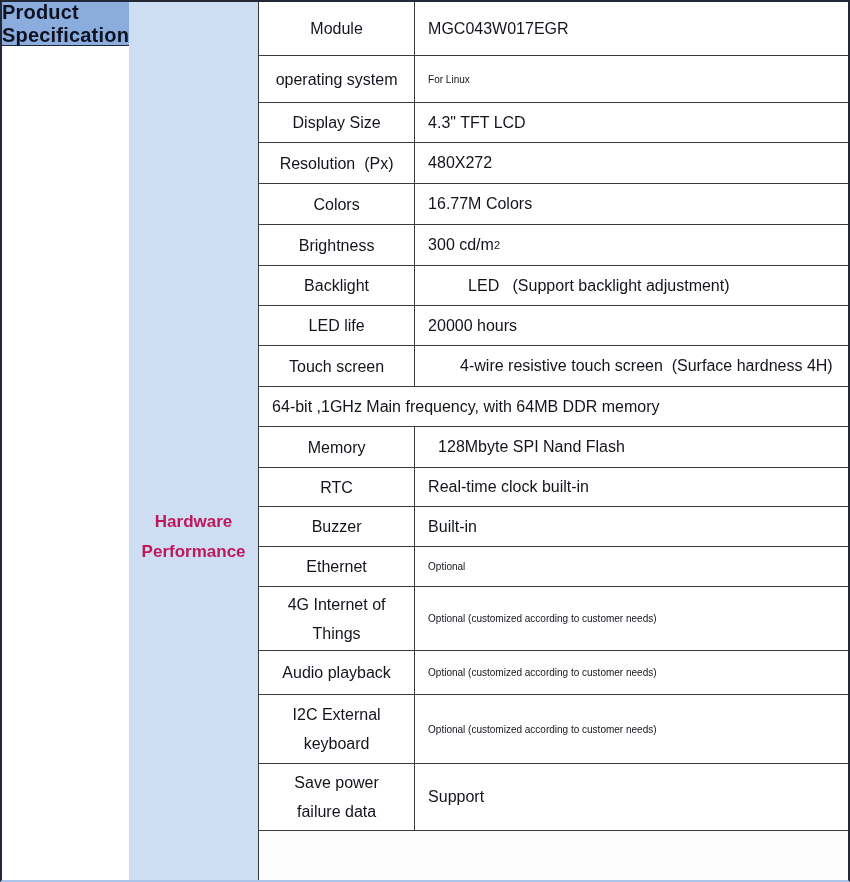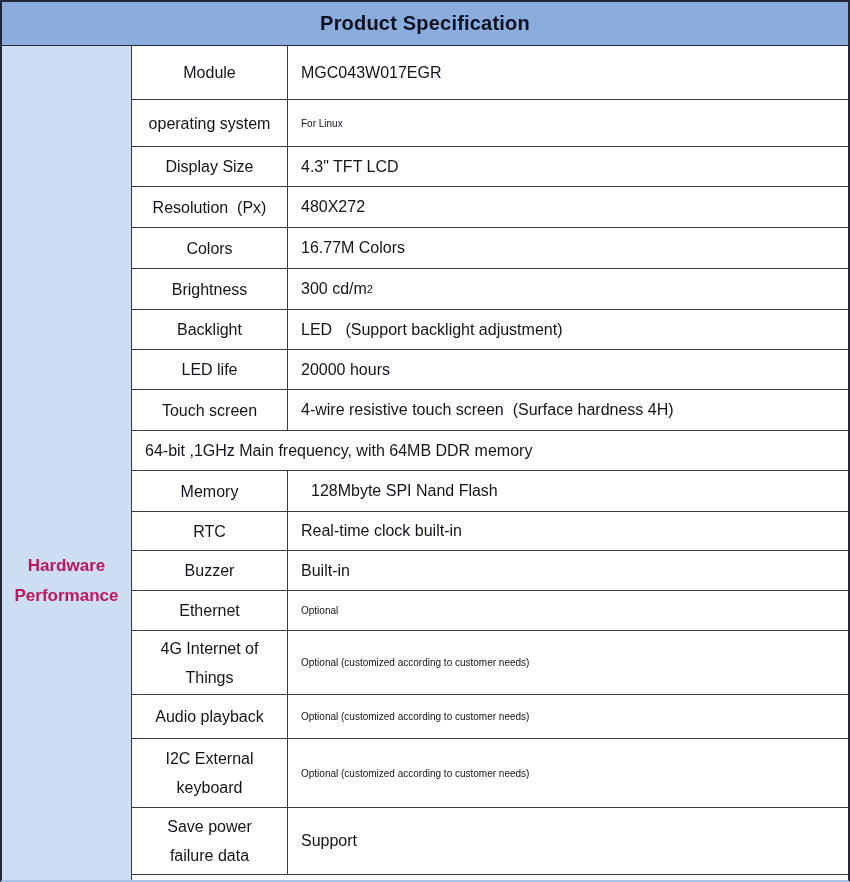--- a/index.html
+++ b/index.html
@@ -17,21 +17,21 @@
     font-family:"Liberation Sans", sans-serif;
     color:var(--text);
     overflow:hidden;
   }
   .frame{
     width:850px;height:882px;
     border:2px solid var(--outer);
     border-bottom:2px solid var(--bottom-edge);
     background:#ffffff;
     overflow:hidden;
-    display:flex;flex-direction:column;
+    display:flex;
   }
   .title-bar{
     height:44px;flex:0 0 44px;
     background:var(--header-bg);
     border-bottom:1px solid var(--outer);
     display:flex;align-items:center;justify-content:center;
   }
   .title-bar span{
     font-size:20px;font-weight:700;color:#0e1220;
     letter-spacing:0.2px;
@@ -113,29 +113,29 @@
           <div class="cell value">480X272</div>
         </div>
         <div class="row" style="height: 41px; flex: 0 0 41px;">
           <div class="cell label">Colors</div>
           <div class="cell value">16.77M Colors</div>
         </div>
         <div class="row" style="height: 41px; flex: 0 0 41px;">
           <div class="cell label">Brightness</div>
           <div class="cell value">300 cd/m<sup>2</sup></div>
         </div>
-        <div class="row" style="height: 40px; flex: 0 0 40px;">
+        <div class="row" style="height: 40px; flex: 0 0 40px; gap: 40px;">
           <div class="cell label">Backlight</div>
           <div class="cell value">LED   (Support backlight adjustment)</div>
         </div>
         <div class="row" style="height: 40px; flex: 0 0 40px;">
           <div class="cell label">LED life</div>
           <div class="cell value">20000 hours</div>
         </div>
-        <div class="row" style="height: 41px; flex: 0 0 41px;">
+        <div class="row" style="height: 41px; flex: 0 0 41px; gap: 32px;">
           <div class="cell label">Touch screen</div>
           <div class="cell value">4-wire resistive touch screen  (Surface hardness 4H)</div>
         </div>
         <div class="row" style="height: 40px; flex: 0 0 40px;">
           <div class="cell value">64-bit ,1GHz Main frequency, with 64MB DDR memory</div>
         </div>
         <div class="row" style="height: 41px; flex: 0 0 41px; gap: 10px;">
           <div class="cell label">Memory</div>
           <div class="cell value">128Mbyte SPI Nand Flash</div>
         </div>

